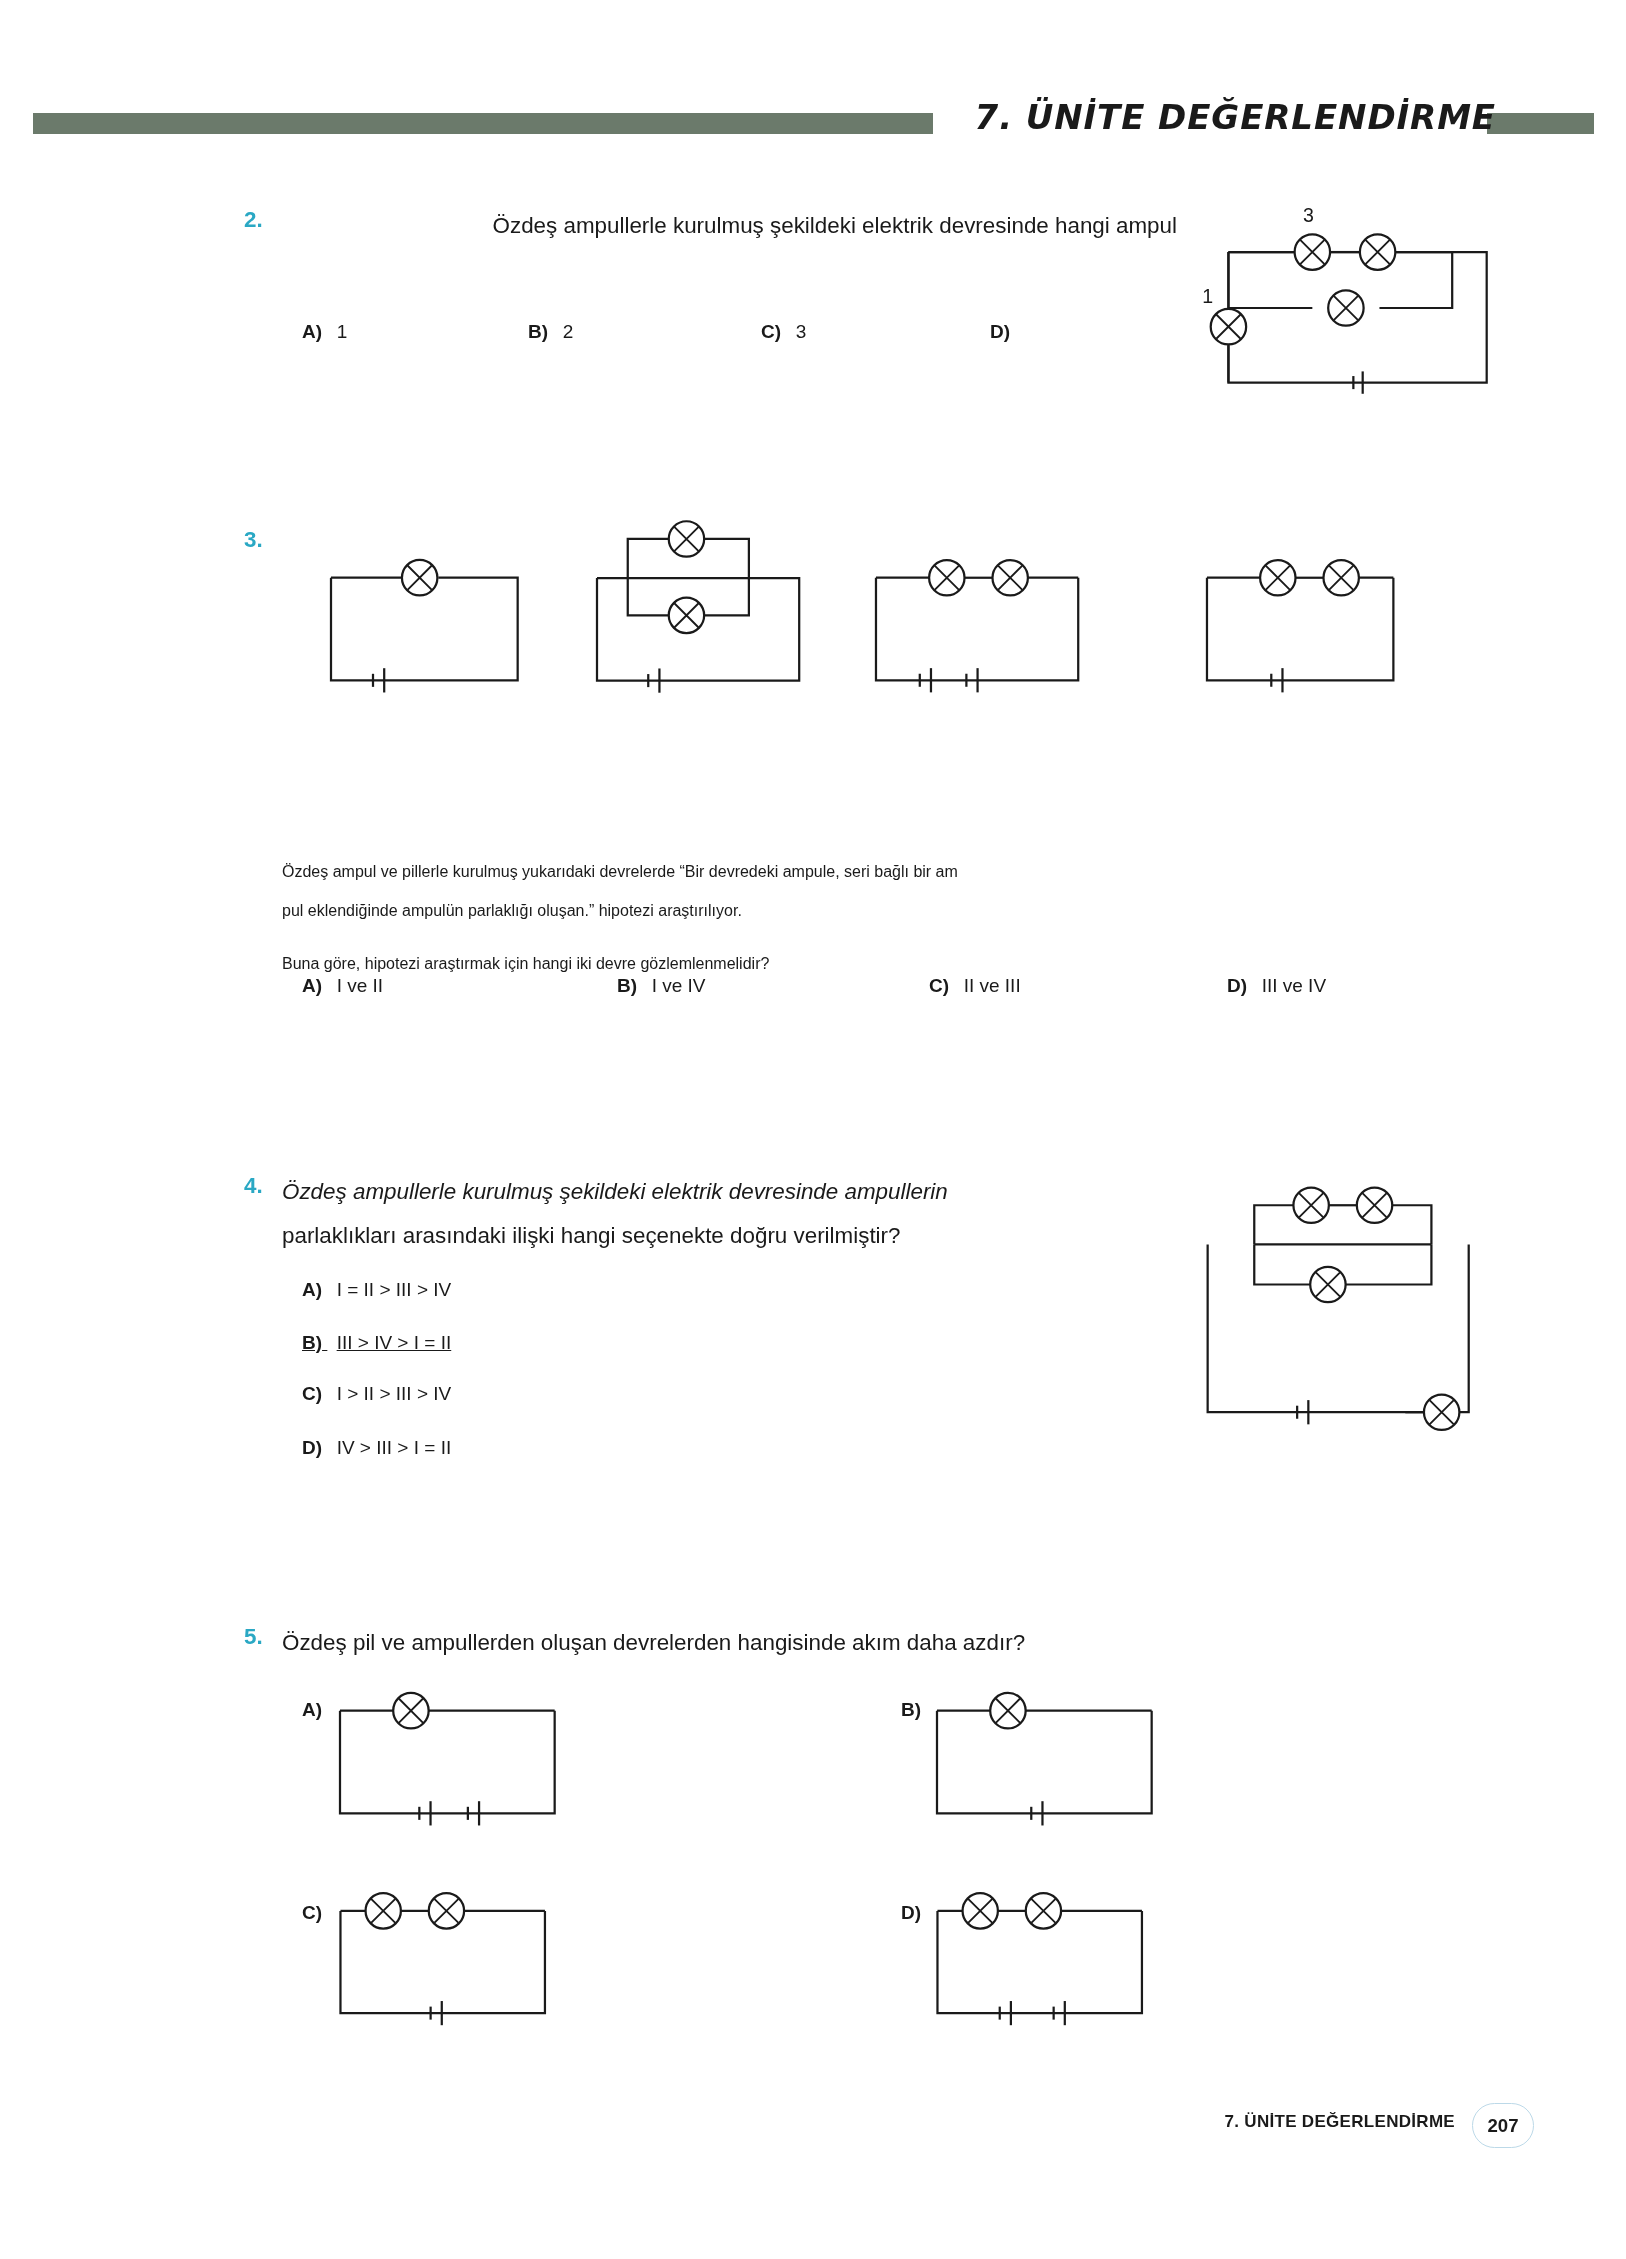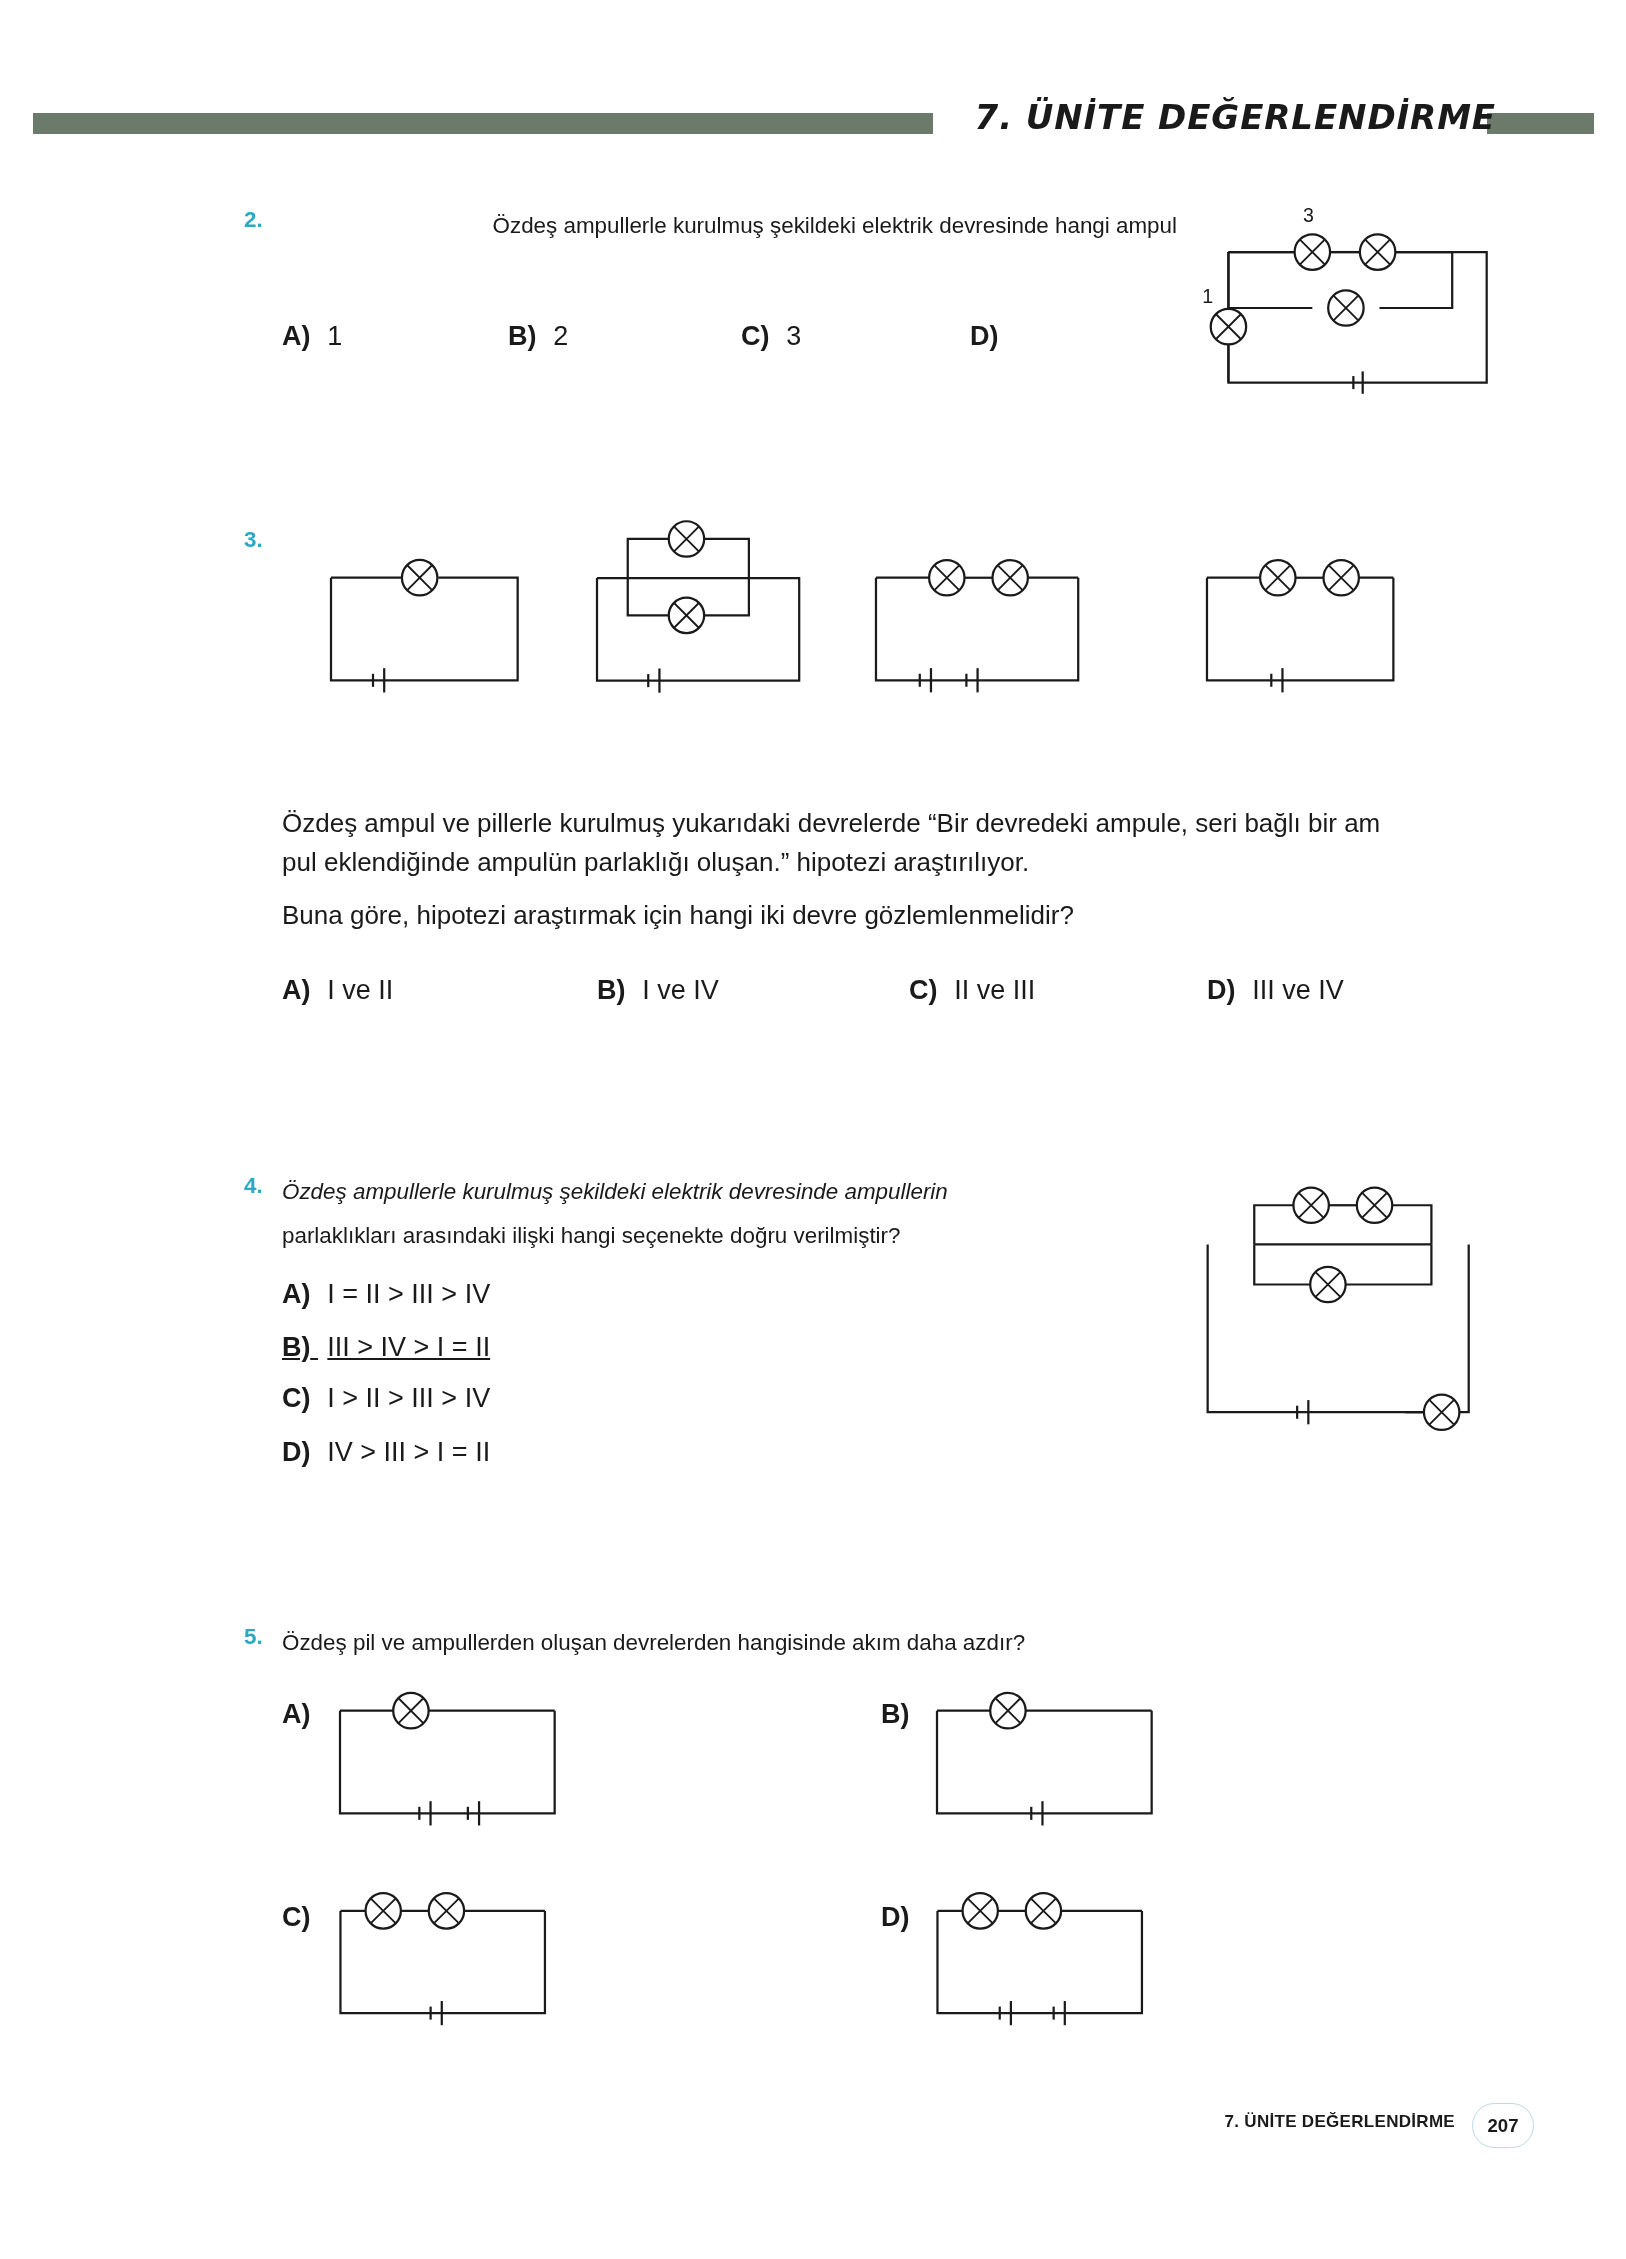--- a/index.html
+++ b/index.html
@@ -62,31 +62,33 @@
     color: #2aa8c4;
   }
   .qtext {
     position: absolute;
     font-size: 22.4px;
     line-height: 37px;
     color: #1a1a1a;
   }
   .opt {
     position: absolute;
-    font-size: 27px;
+    font-size: 19px;
     color: #1a1a1a;
     white-space: nowrap;
+    margin-left: 20px;
   }
   .opt b { font-weight: bold; }
 
   .body-text {
     position: absolute;
-    font-size: 26px;
+    font-size: 16px;
     line-height: 39px;
     color: #1a1a1a;
+    margin-top: 48px;
   }
 
   
   .circuit { position: absolute; }
   .circuit svg { display: block; }
 
   
   .footer-label {
     position: absolute;
     right: 172px;

